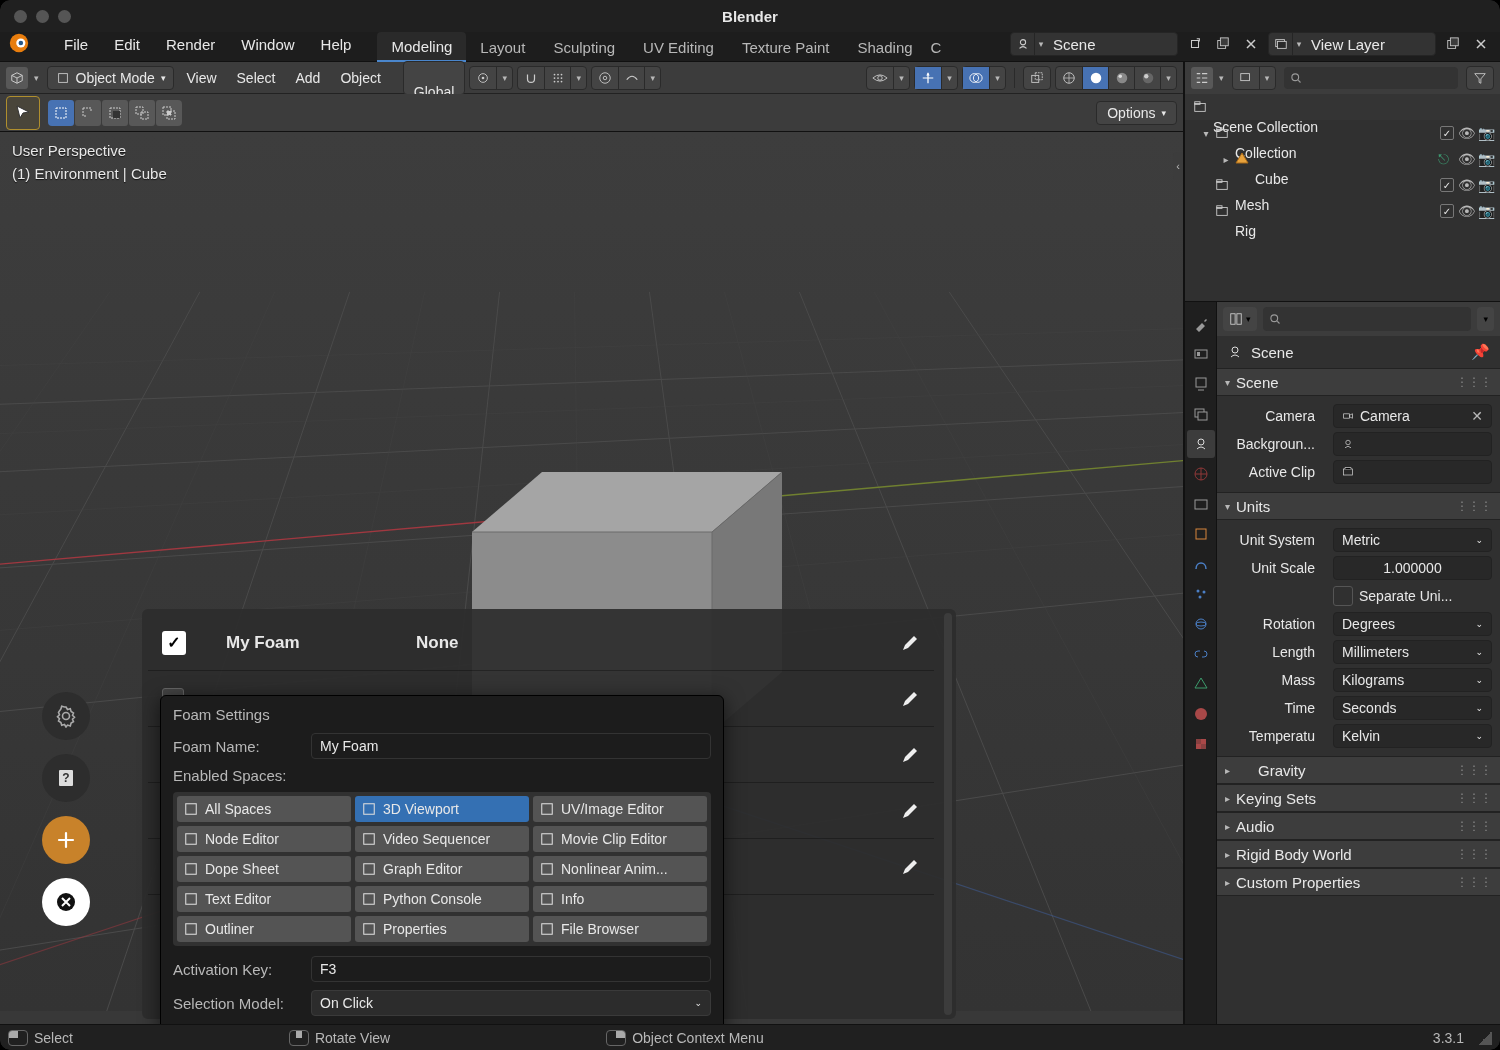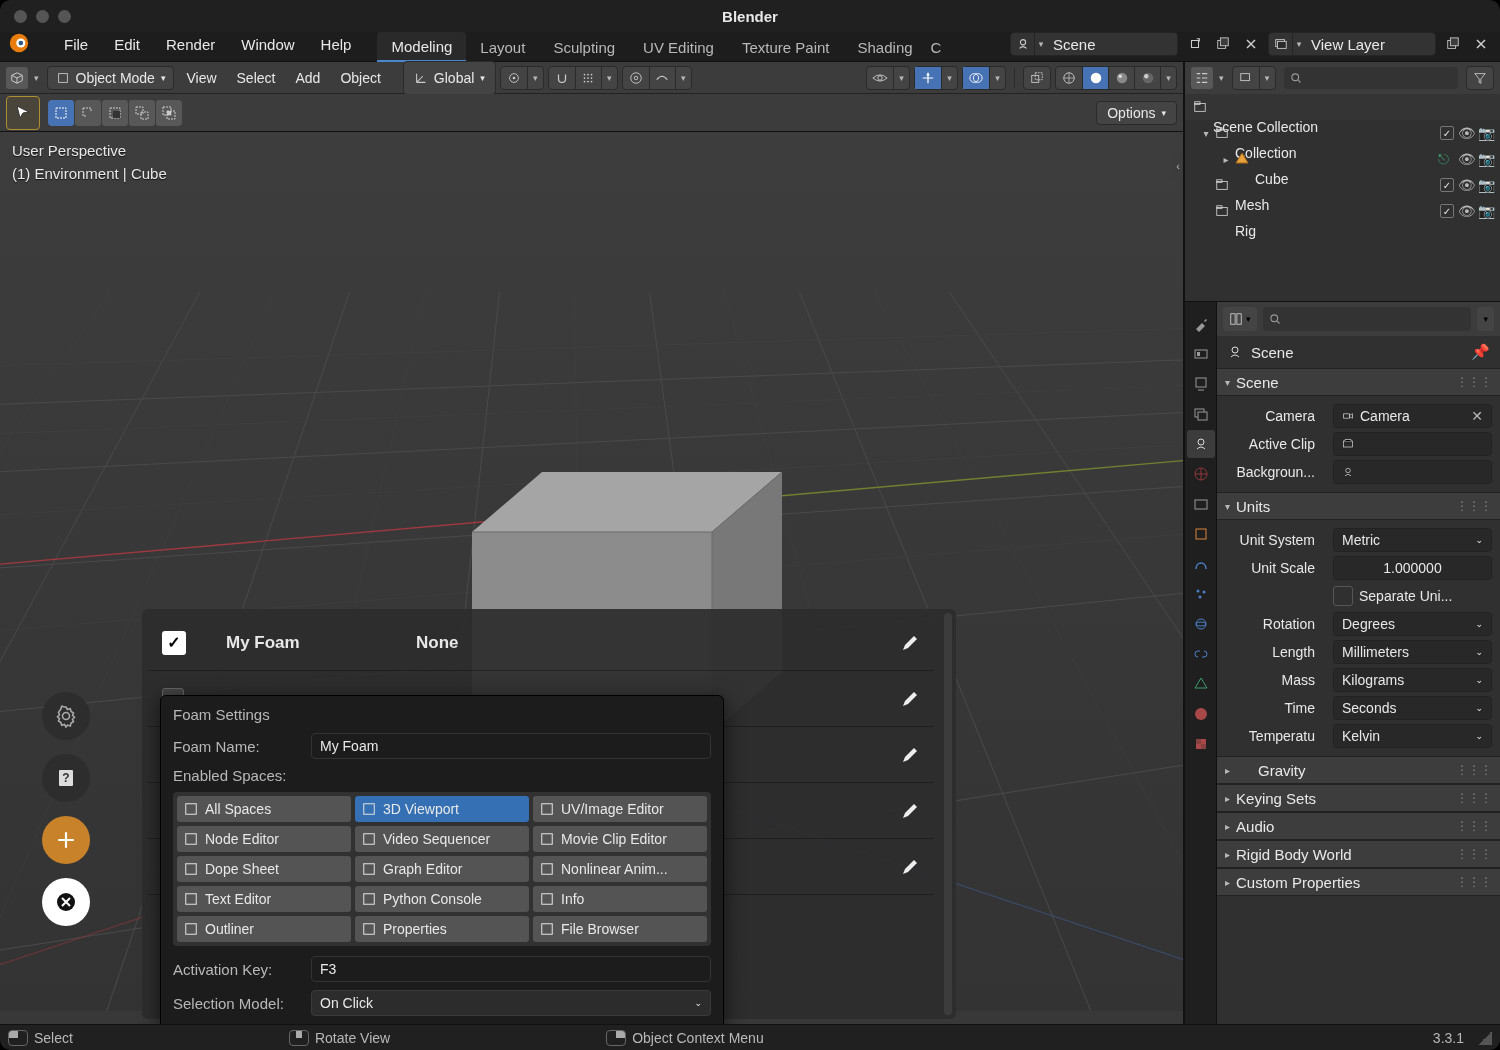--- a/index.html
+++ b/index.html
@@ -63,21 +63,21 @@
   
   .vp-header{height:32px;background:var(--bg-header);display:flex;align-items:center;padding:0 6px;gap:4px;border-bottom:1px solid #222;}
   .vp-editor-icon{width:22px;height:22px;background:var(--bg-btn);border-radius:3px;display:flex;align-items:center;justify-content:center;}
   .vp-chev{color:var(--text-dim);font-size:9px;margin-left:2px;margin-right:4px;}
   .mode-dd{display:flex;align-items:center;background:var(--bg-btn-dark);height:24px;padding:8px 8px;border-radius:4px;gap:6px;color:var(--text);font-size:14px;border:1px solid #2a2a2a;}
   .vp-header .menu{color:var(--text);font-size:14px;padding:4px 8px;}
   .hdr-btn-grp{display:flex;background:var(--bg-btn-dark);border-radius:4px;height:24px;align-items:stretch;border:1px solid #2a2a2a;}
   .hdr-btn{width:26px;display:flex;align-items:center;justify-content:center;color:var(--text-dim);}
   .hdr-btn.active{background:var(--accent-blue);color:#fff;}
   .hdr-btn + .hdr-btn{border-left:1px solid #2a2a2a;}
-  .hdr-label-btn{display:flex;align-items:center;background:var(--bg-btn-dark);height:32px;padding:16px 10px;border-radius:4px;gap:6px;color:var(--text);font-size:14px;border:1px solid #2a2a2a;}
+  .hdr-label-btn{display:flex;align-items:center;background:var(--bg-btn-dark);height:32px;padding:16px 10px;border-radius:4px;gap:6px;color:var(--text);font-size:14px;border:1px solid #2a2a2a;flex-direction:column;}
   .vp-sep{width:1px;height:20px;background:#2a2a2a;margin:0 4px;}
   .vp-header .push{margin-left:auto;}
 
   
   .vp-header2{height:38px;background:var(--bg-header);display:flex;align-items:center;padding:0 6px;gap:4px;border-bottom:1px solid #111;}
   .tool-icon{width:34px;height:34px;border:1px solid #b08f2e;border-radius:4px;display:flex;align-items:center;justify-content:center;background:rgba(176,143,46,0.12);}
   .sel-grp{display:flex;gap:1px;margin-left:4px;}
   .sel-grp .sq{width:26px;height:26px;background:var(--bg-btn);border-radius:3px;display:flex;align-items:center;justify-content:center;}
   .sel-grp .sq.first{border-top-left-radius:4px;border-bottom-left-radius:4px;}
   .sel-grp .sq.last{border-top-right-radius:4px;border-bottom-right-radius:4px;}
@@ -962,34 +962,34 @@
                   <span style="display:flex;gap:6px;align-items:center;">
                     <svg width="12" height="12" viewBox="0 0 16 16">
                       <path d="M2 5h8v6H2zM10 7l4-2v6l-4-2z" fill="none" stroke="#ccc"></path>
                     </svg>
                     <span>Camera</span>
                   </span>
                   <span class="xbtn">✕</span>
                 </div>
             </div>
             <div class="field-row">
+              <div class="flabel">Backgroun...</div>
+              <div class="fval">
+                  <svg width="12" height="12" viewBox="0 0 16 16">
+                    <circle cx="8" cy="6" r="3" fill="none" stroke="#ccc"></circle>
+                    <path d="M4 13 Q8 9 12 13" fill="none" stroke="#ccc"></path>
+                  </svg>
+                </div>
+            </div>
+            <div class="field-row">
               <div class="flabel">Active Clip</div>
               <div class="fval">
                   <svg width="12" height="12" viewBox="0 0 16 16">
                     <rect x="2" y="4" width="12" height="8" fill="none" stroke="#ccc"></rect>
                     <path d="M4 4v-2h8v2" stroke="#ccc"></path>
-                  </svg>
-                </div>
-            </div>
-            <div class="field-row">
-              <div class="flabel">Backgroun...</div>
-              <div class="fval">
-                  <svg width="12" height="12" viewBox="0 0 16 16">
-                    <circle cx="8" cy="6" r="3" fill="none" stroke="#ccc"></circle>
-                    <path d="M4 13 Q8 9 12 13" fill="none" stroke="#ccc"></path>
                   </svg>
                 </div>
             </div>
           </div>
 
           <div class="panel-hdr">
               <span class="disc">▾</span>
               <span>Units</span>
               <span class="grip">⋮⋮⋮</span>
             </div>

